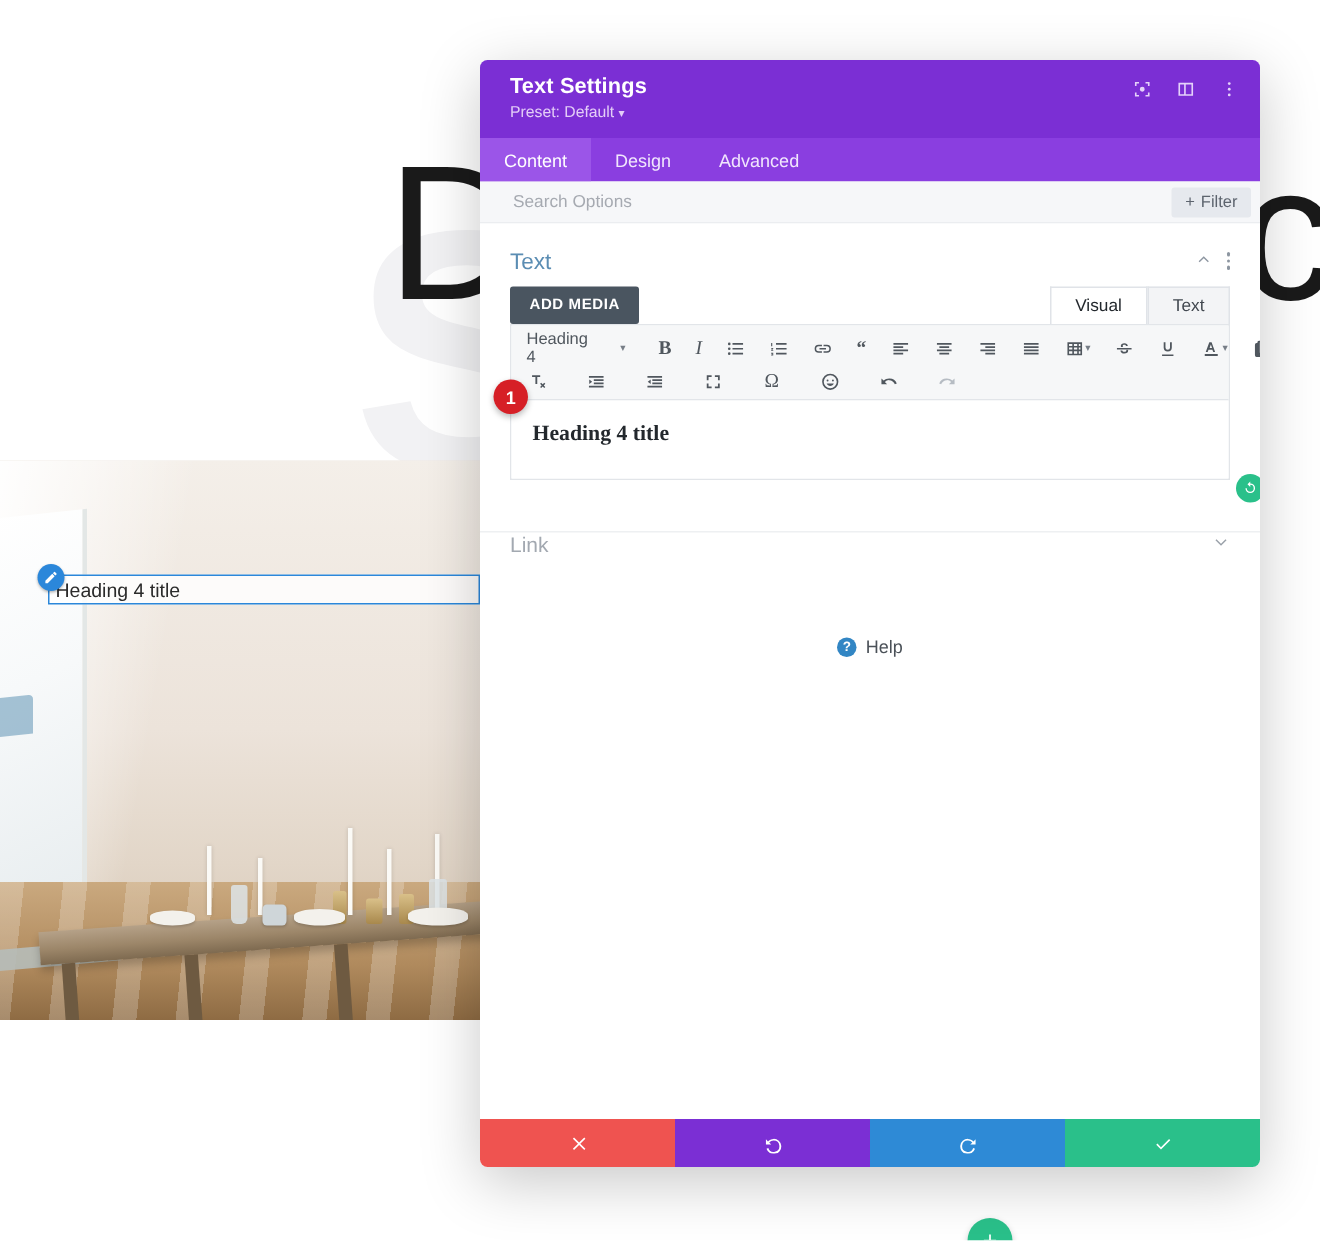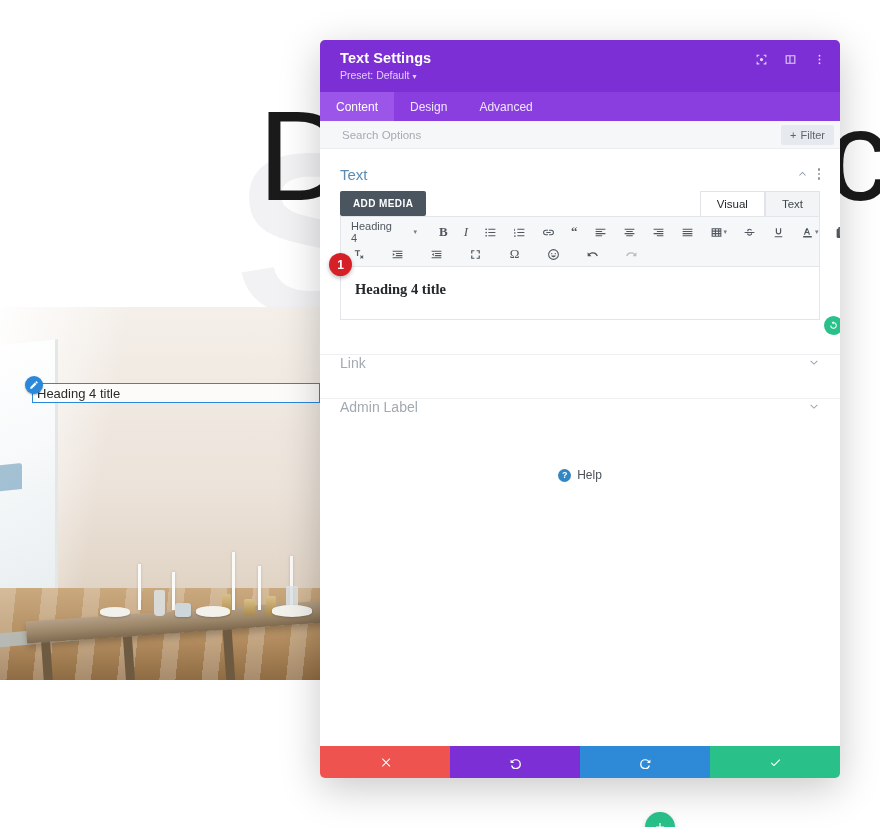--- a/index.html
+++ b/index.html
@@ -565,28 +565,20 @@
     <div style="height:34px;"></div>
 
     <div class="toggle-row">
       <span class="toggle-label">Link</span>
       <span class="toggle-chev">
         <svg viewBox="0 0 24 24">
             <path d="M12 15.7 4.6 8.3 6 6.9l6 6 6-6 1.4 1.4z"></path>
           </svg>
       </span>
     </div>
-    <div class="toggle-row">
-      <span class="toggle-label">Admin Label</span>
-      <span class="toggle-chev">
-        <svg viewBox="0 0 24 24">
-            <path d="M12 15.7 4.6 8.3 6 6.9l6 6 6-6 1.4 1.4z"></path>
-          </svg>
-      </span>
-    </div>
 
     <div class="help-row">
       <span class="help-icon">?</span>
       <span class="help-text">Help</span>
     </div>
   </div>
 
   <div class="modal-footer">
     <div class="foot-btn fb-cancel">
       <svg viewBox="0 0 24 24">

